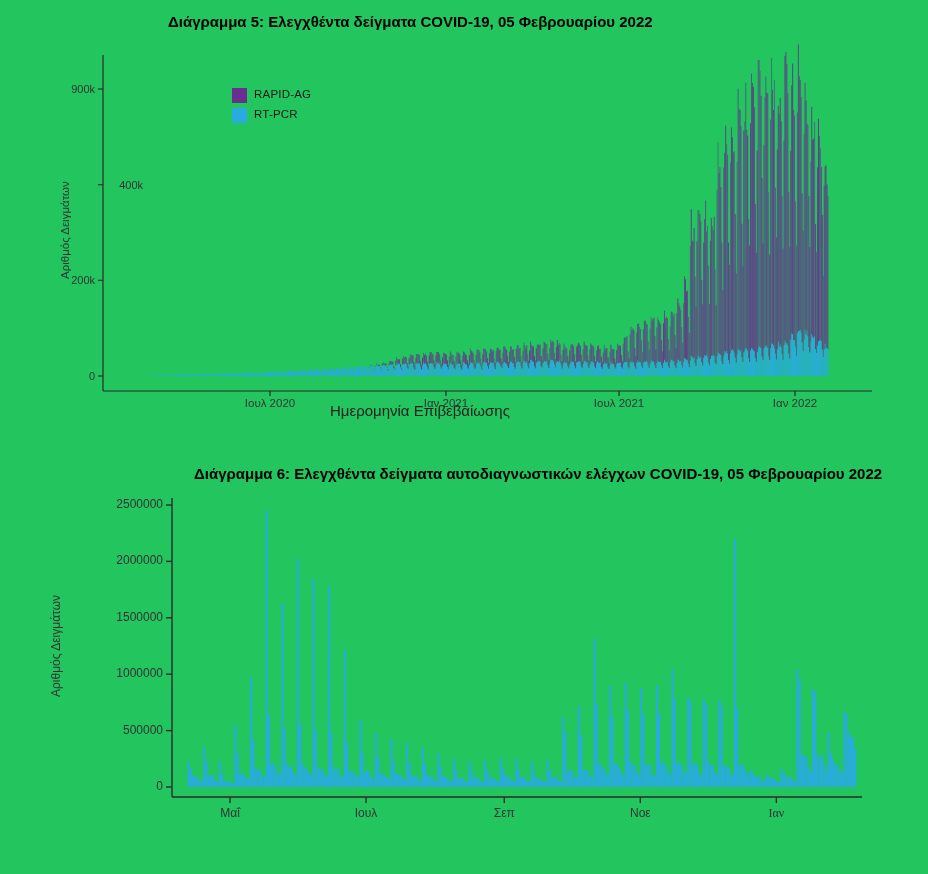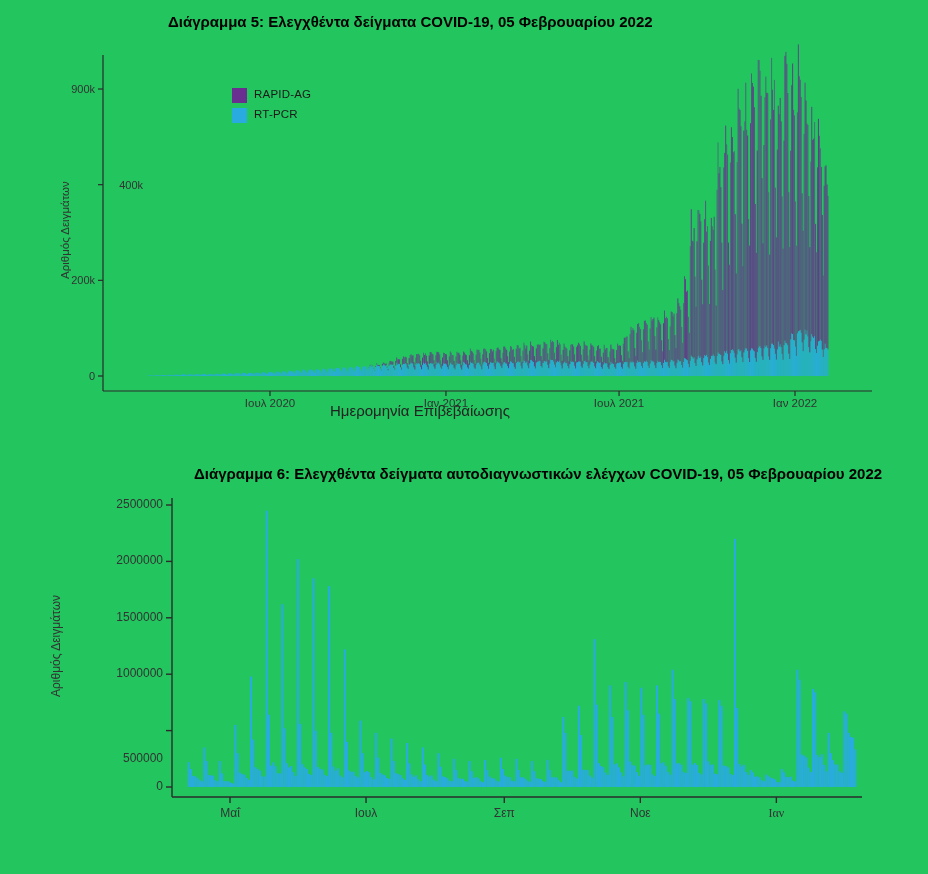--- a/index.html
+++ b/index.html
@@ -1573,21 +1573,21 @@
 
 <span class="ytick" style="right: 833px; top: 370px;">0</span>
     <span class="ytick" style="right: 833px; top: 274.34px;">200k</span>
     <span class="ytick" style="right: 785px; top: 178.68px; text-align: right;">400k</span>
     <span class="ytick" style="right: 833px; top: 83.02px;">900k</span>
     <span class="xtick" style="left: 270px; top: 397px;">Ιουλ 2020</span>
     <span class="xtick" style="left: 445.959px; top: 397px;">Ιαν 2021</span>
     <span class="xtick" style="left: 619.049px; top: 397px;">Ιουλ 2021</span>
     <span class="xtick" style="left: 795.009px; top: 397px;">Ιαν 2022</span>
     <span class="ytick ytick6" style="right: 765px; top: 780px;">0</span>
-    <span class="ytick ytick6" style="right: 765px; top: 723.6px; margin-top: 28px;">500000</span>
+    <span class="ytick ytick6" style="right: 765px; top: 723.6px;">500000</span>
     <span class="ytick ytick6" style="right: 765px; top: 667.2px;">1000000</span>
     <span class="ytick ytick6" style="right: 765px; top: 610.8px;">1500000</span>
     <span class="ytick ytick6" style="right: 765px; top: 554.4px;">2000000</span>
     <span class="ytick ytick6" style="right: 765px; top: 498px;">2500000</span>
     <span class="xtick xtick6" style="left: 230px; top: 806px;">Μαΐ</span>
     <span class="xtick xtick6" style="left: 366.03px; top: 806px;">Ιουλ</span>
     <span class="xtick xtick6" style="left: 504.29px; top: 806px;">Σεπ</span>
     <span class="xtick xtick6" style="left: 640.32px; top: 806px;">Νοε</span>
     <span class="xtick xtick6" style="left: 776.35px; top: 806px; font-family: Liberation Serif, serif;">Ιαν</span>
   </div>

